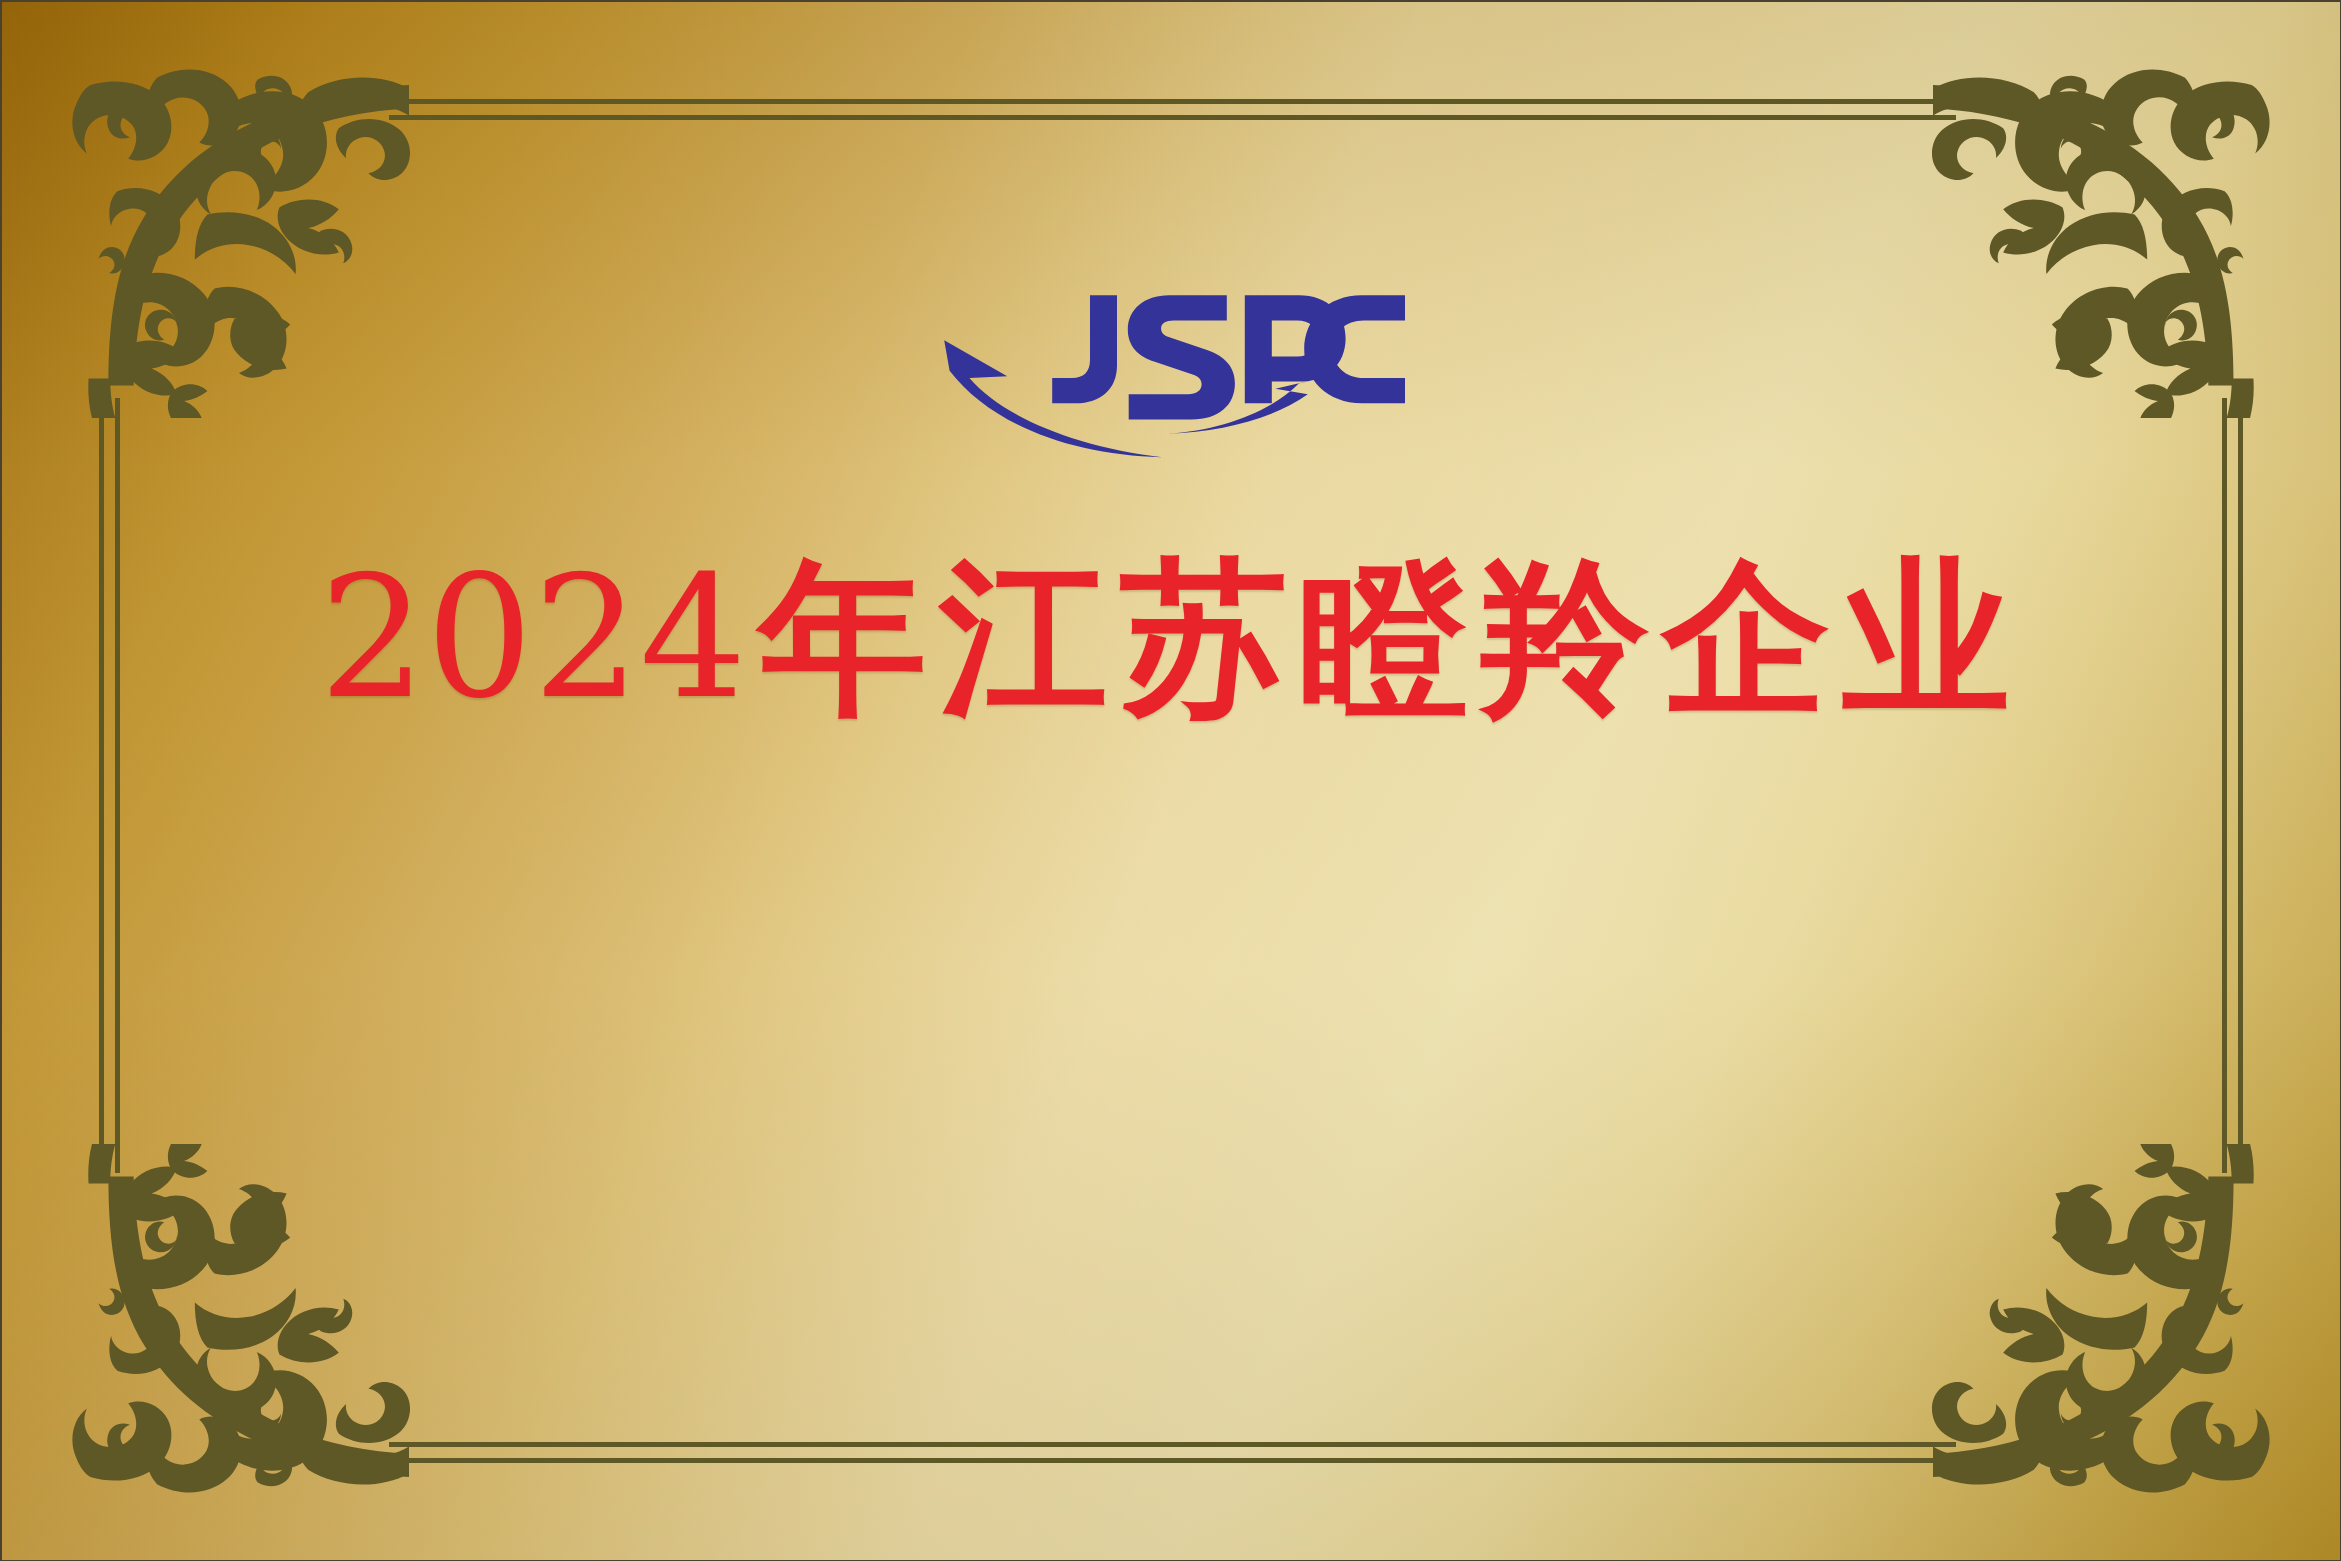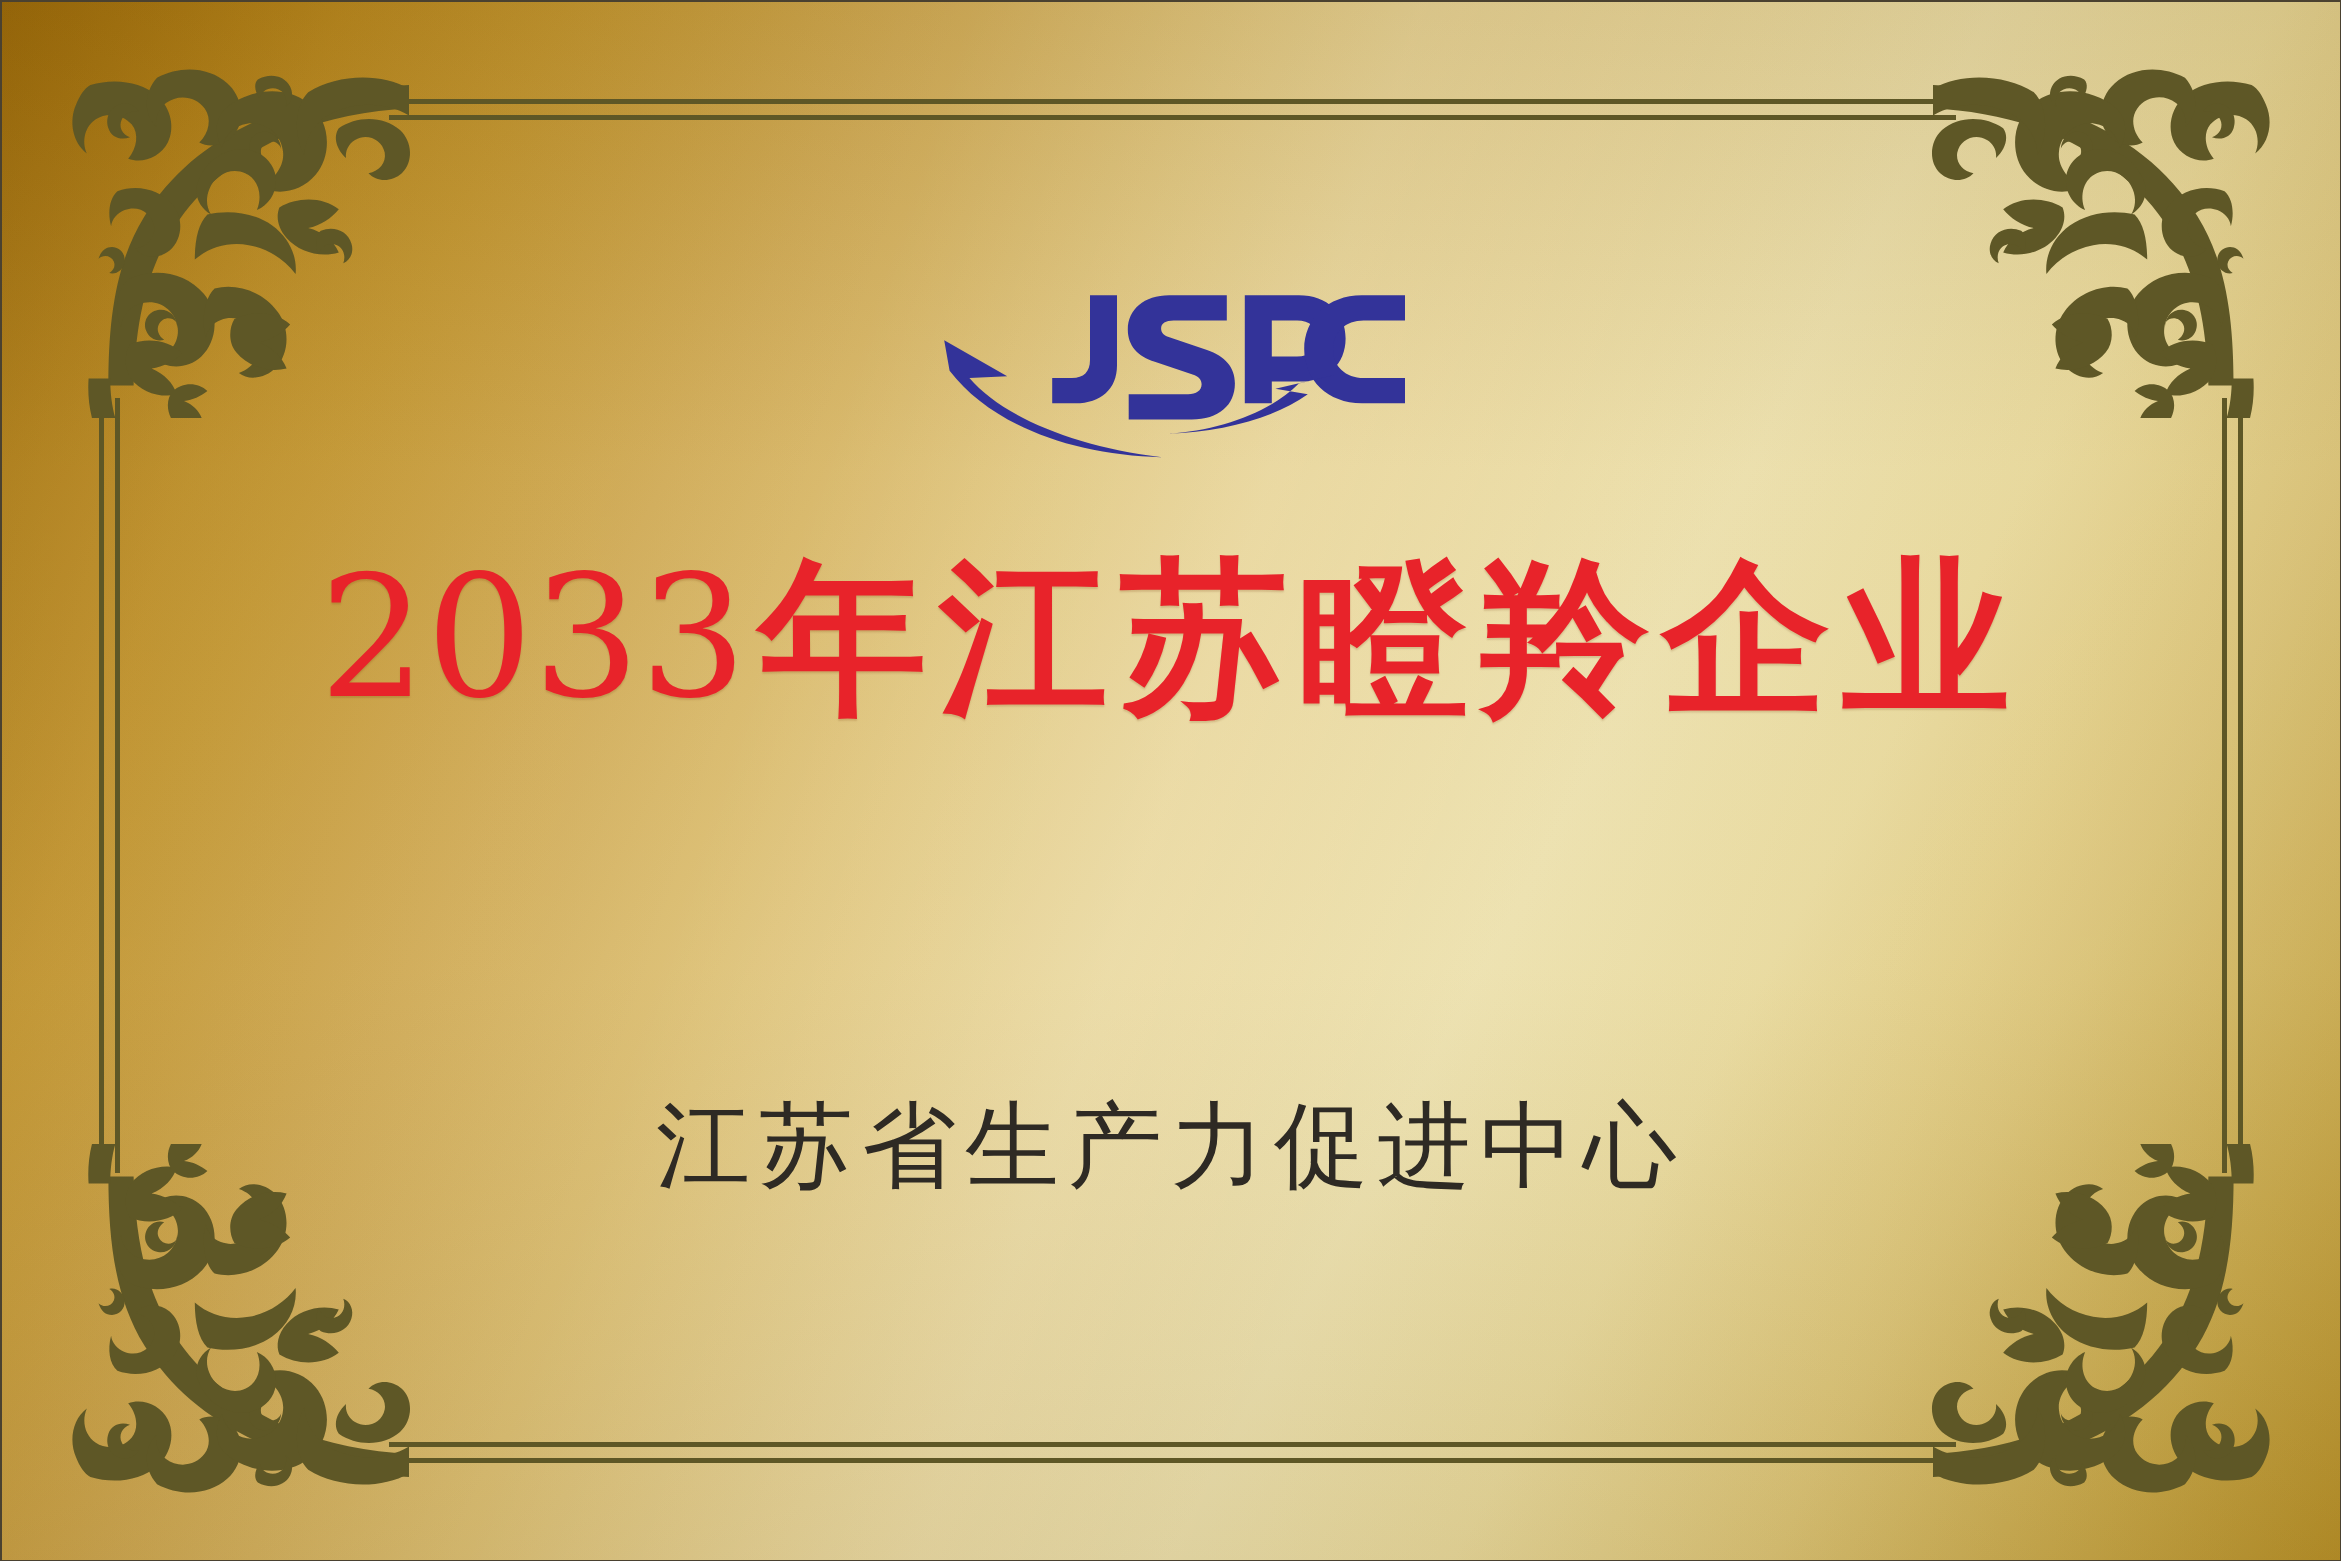--- a/index.html
+++ b/index.html
@@ -306,20 +306,19 @@
           <path d="M520 8 h-48 c-38 0 -64 26 -64 60 c0 34 26 60 64 60 h48 v-28 h-46 c-20 0 -34 -13 -34 -32 c0 -19 14 -32 34 -32 h46 Z"></path>
 
           <path d="M14 92 C60 152 150 186 250 188 C150 176 72 142 36 100 L78 98 L8 58 Z"></path>
 
           <path d="M402 106 C370 138 316 158 256 162 C318 160 376 144 412 118 L376 112 L444 96 Z"></path>
         </g>
       </svg>
     </div>
 
     <div id="award-title">
-      <span class="year">2033</span><span class="cn">年江苏瞪羚企业</span>
+      <span class="year">2024</span><span class="cn">年江苏瞪羚企业</span>
     </div>
 
-    <div id="issuer">江苏省生产力促进中心</div>
 
   </div>
 </div>
 
 
 </body></html>

